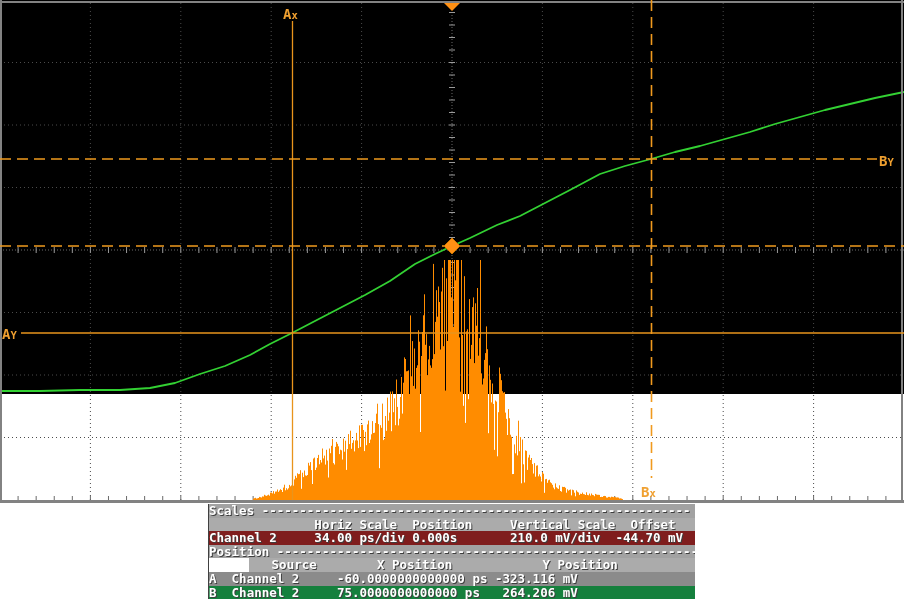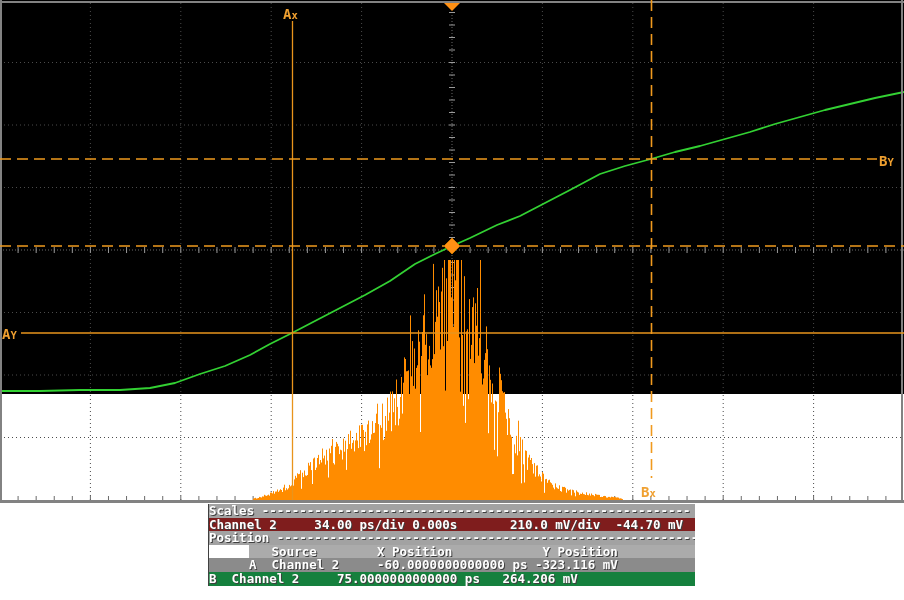--- a/index.html
+++ b/index.html
@@ -184,19 +184,20 @@
         <text x="283" y="19" fill="#f0a030" font-size="14" font-weight="bold" font-family="&quot;DejaVu Sans Mono&quot;,monospace"><tspan>A</tspan><tspan font-size="10.5">x</tspan></text>
         <text x="2" y="339" fill="#f0a030" font-size="14" font-weight="bold" font-family="&quot;DejaVu Sans Mono&quot;,monospace"><tspan>A</tspan><tspan font-size="10.5">Y</tspan></text>
         <text x="641" y="497" fill="#f0a030" font-size="14" font-weight="bold" font-family="&quot;DejaVu Sans Mono&quot;,monospace"><tspan>B</tspan><tspan font-size="10.5">x</tspan></text>
         <text x="879" y="166" fill="#f0a030" font-size="14" font-weight="bold" font-family="&quot;DejaVu Sans Mono&quot;,monospace"><tspan>B</tspan><tspan font-size="10.5">Y</tspan></text>
         <path d="M444,3 L460,3 L452,11 Z" fill="#ff9014"></path>
         <path d="M452,238 L460,246 L452,254 L444,246 Z" fill="#ff9014" stroke="#c77400" stroke-width="1"></path>
       </svg>
   </div>
   <div class="panel">
     <div class="panel-row" style="background: rgb(162, 162, 162);">Scales ---------------------------------------------------------</div>
+    <div class="panel-row" style="background: rgb(171, 171, 171);">              Horiz Scale  Position     Vertical Scale  Offset</div>
     <div class="panel-row" style="background: #7f1d1d;">Channel 2     34.00 ps/div 0.000s       210.0 mV/div  -44.70 mV</div>
     <div class="panel-row" style="background: rgb(162, 162, 162);">Position --------------------------------------------------------</div>
     <div class="panel-row" style="background: rgb(171, 171, 171); margin-left: 40px;">   Source        X Position            Y Position</div>
-    <div class="panel-row" style="background: rgb(139, 139, 139); padding-left: 40px;">A  Channel 2     -60.0000000000000 ps -323.116 mV</div>
+    <div class="panel-row" style="background: rgb(139, 139, 139);">A  Channel 2     -60.0000000000000 ps -323.116 mV</div>
     <div class="panel-row" style="background: #15803d;">B  Channel 2     75.0000000000000 ps   264.206 mV</div>
   </div>
 </div>
 
 </body></html>

